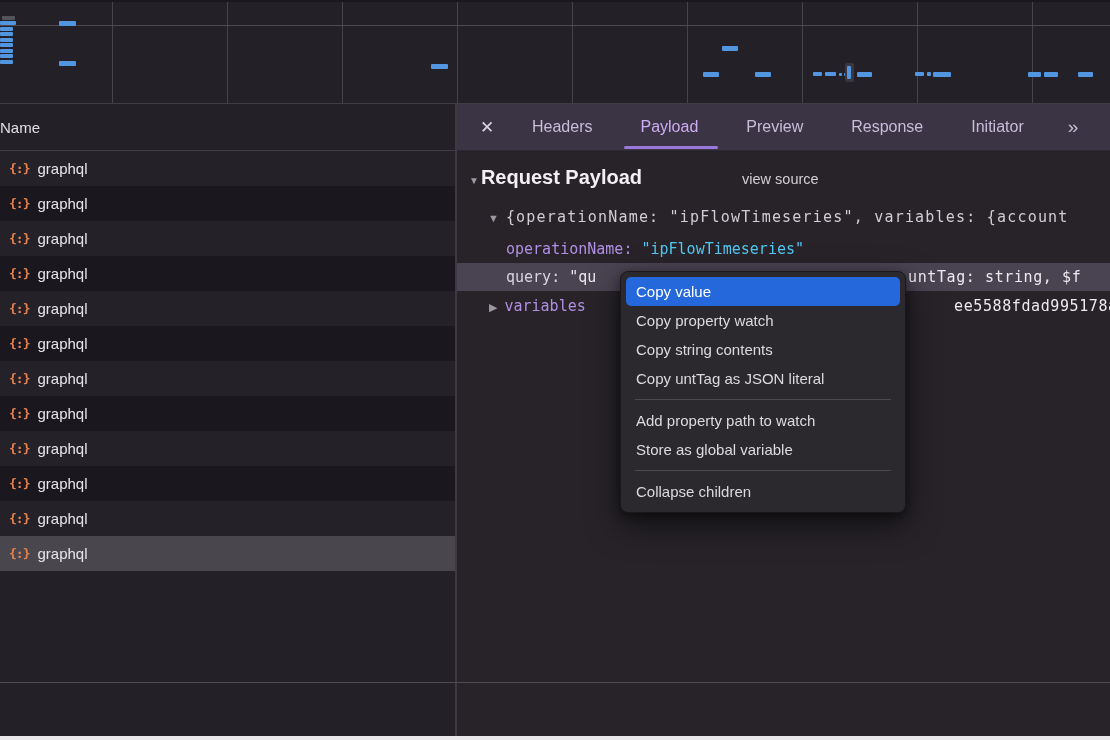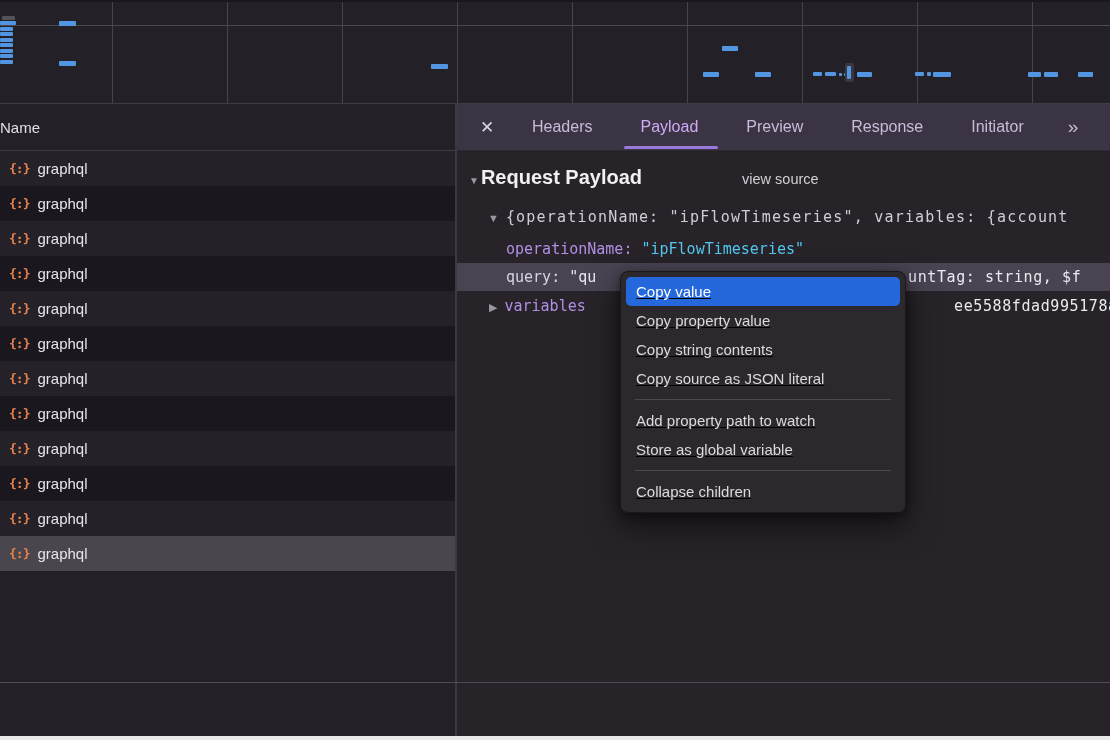--- a/index.html
+++ b/index.html
@@ -51,21 +51,21 @@
   .tree{font-family:"DejaVu Sans Mono",monospace;font-size:15px;color:#d0ced4;}
   .tline{position:absolute;white-space:nowrap;}
   .t-tri{color:#9a98a0;font-size:11px;margin-right:7px;font-family:"Liberation Sans",sans-serif;cursor:pointer;}
   .k{color:#b18fe4;}
   .v{color:#52c8f0;}
   .sel-band{position:absolute;left:0;right:0;top:111px;height:28px;background:#4a4352;}
   .sel-band .k{color:#d8d2e2;}
   .sel-band .plain{color:#e9e7ec;}
   .frag{position:absolute;white-space:nowrap;color:#eceaef;letter-spacing:0.6px;}
   
-  .ctx-menu{position:absolute;left:620px;top:271px;width:286px;background:#2b292d;border:1px solid #19181b;border-radius:8px;padding:5px 0 6px 0;box-shadow:0 12px 32px rgba(0,0,0,.55),0 3px 10px rgba(0,0,0,.4);z-index:10;text-decoration:underline;}
+  .ctx-menu{position:absolute;left:620px;top:271px;width:286px;background:#2b292d;border:1px solid #19181b;border-radius:8px;padding:5px 0 6px 0;box-shadow:0 12px 32px rgba(0,0,0,.55),0 3px 10px rgba(0,0,0,.4);z-index:10;}
   .menu-item{height:29px;line-height:29px;padding:0 15px;color:#dcdadd;font-size:15px;white-space:nowrap;cursor:default;}
   .menu-item.highlighted{margin:0 5px;padding:0 10px;border-radius:5px;color:#ffffff;}
   .menu-sep{height:1px;background:#4b494e;margin:6px 14px;}
 </style>
 </head>
 <body>
 
 <div class="screen">
 
   <div class="waterfall" id="waterfall">
@@ -210,23 +210,23 @@
 
       <div class="tline" style="left:32px;top:145px;right:0;height:22px;">
         <span class="t-tri">▶</span><span class="k">variables</span>
         <span class="frag" style="left:417px;top:0;padding-left:48px;">ee5588fdad995178a0</span>
       </div>
     </div>
   </div>
 
   <div class="ctx-menu" id="ctx-menu">
       <div class="menu-item highlighted" style="background: rgb(36, 104, 220);">Copy value</div>
-      <div class="menu-item">Copy property value</div>
+      <div class="menu-item">Copy property watch</div>
       <div class="menu-item">Copy string contents</div>
-      <div class="menu-item">Copy source as JSON literal</div>
+      <div class="menu-item">Copy untTag as JSON literal</div>
       <div class="menu-sep"></div>
       <div class="menu-item">Add property path to watch</div>
       <div class="menu-item">Store as global variable</div>
       <div class="menu-sep"></div>
       <div class="menu-item">Collapse children</div>
     </div>
 
 </div>
 
 </body></html>

